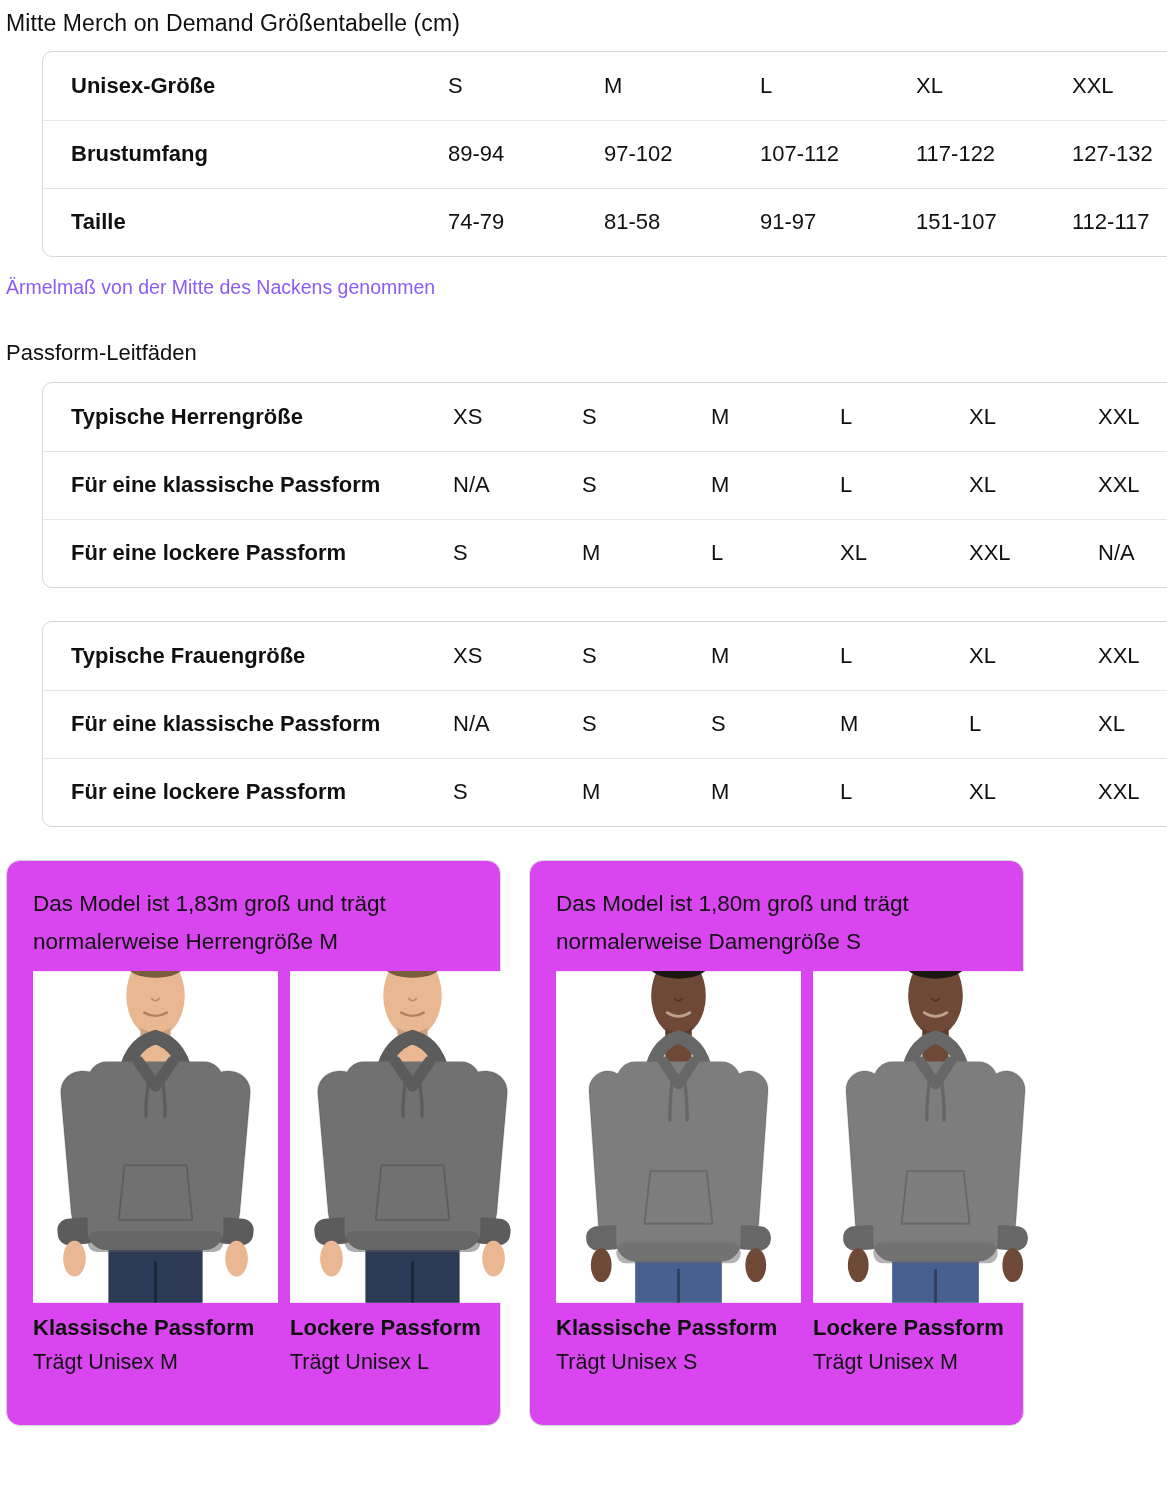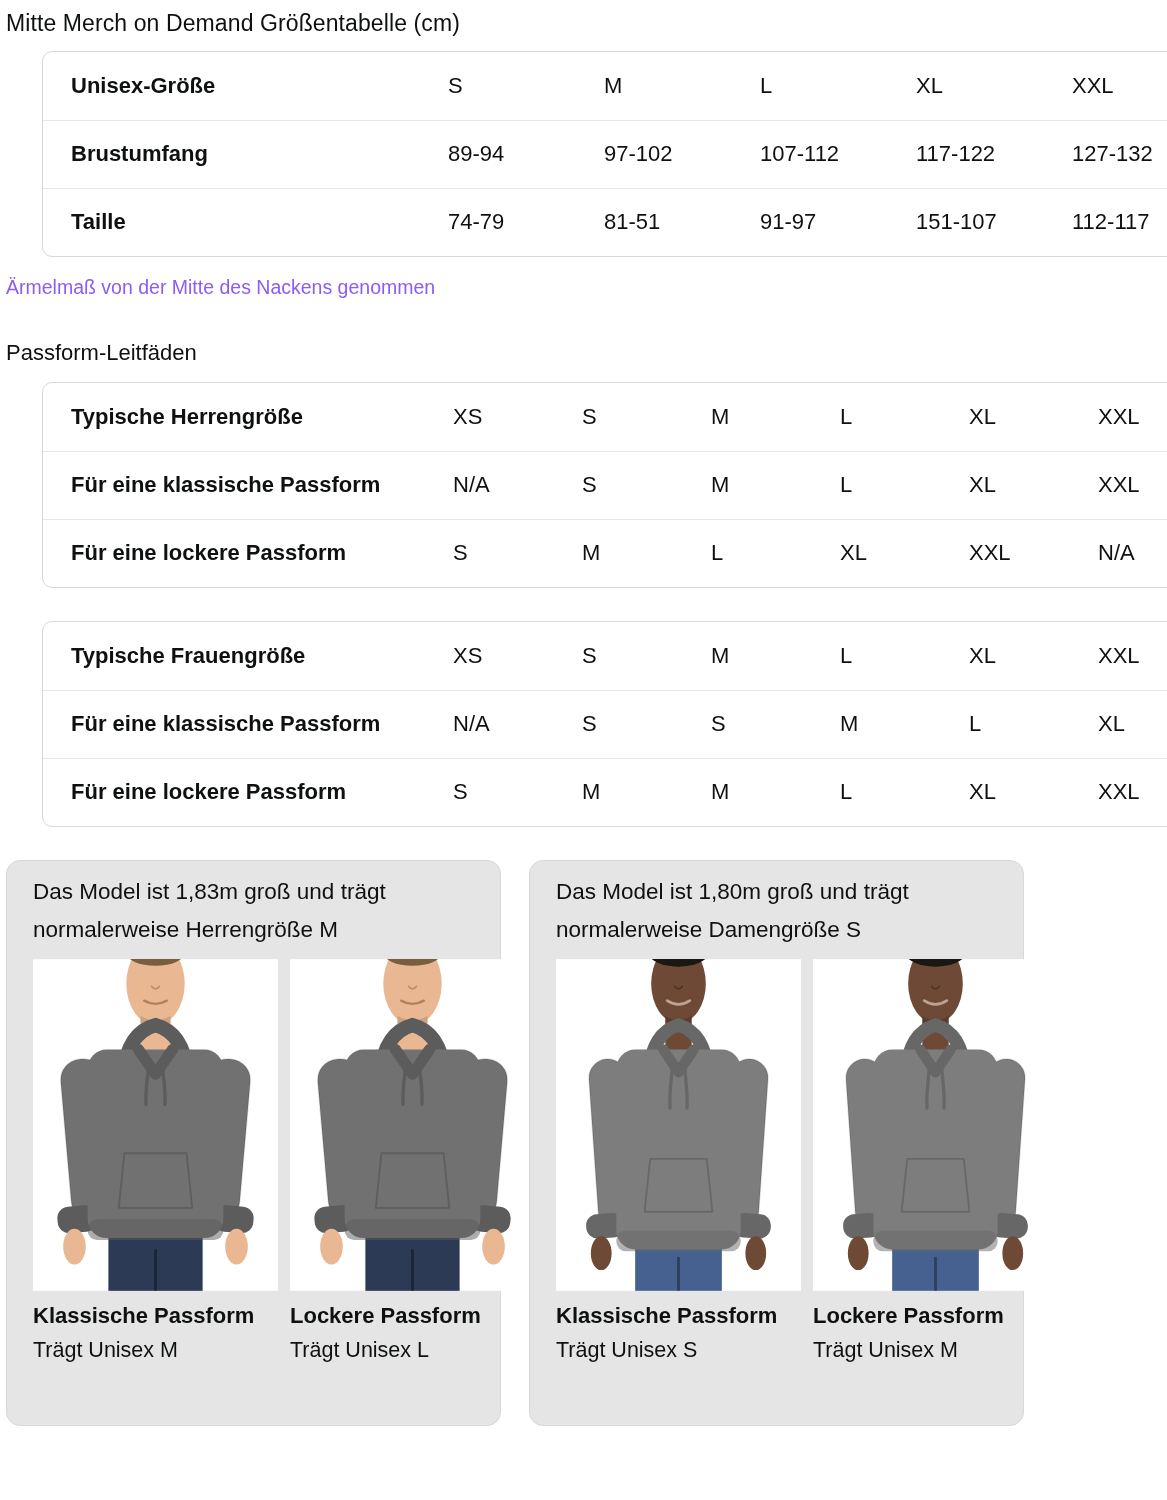--- a/index.html
+++ b/index.html
@@ -36,21 +36,21 @@
   .section-heading {
     font-size: 22px; font-weight: 400; color: #0F1111;
     margin: 41px 0 16px 0;
   }
   .gap-33 { height: 33px; }
 
   .cards-row { display: flex; gap: 28px; margin-top: 33px; }
   .model-card {
     width: 495px; min-height: 566px;
     border: 1px solid #d5d9d9; border-radius: 14px;
-    background: #e5e5e5; padding: 12px 26px 26px 26px;
+    background: #d946ef; padding: 24px 26px 26px 26px;
   }
   .model-desc {
     font-size: 22.5px; line-height: 38px; color: #0F1111;
     font-weight: 400; max-width: 470px;
   }
   .figures-row { display: flex; gap: 12px; margin-top: 10px; }
   .model-fig { flex: 1; }
   .model-img { width: 245px; height: 332px; display: block; margin: 0 auto; }
   .fit-label { font-size: 22px; font-weight: 700; margin-top: 12px; }
   .wears-label { font-size: 21.5px; font-weight: 400; margin-top: 9px; }
@@ -143,21 +143,21 @@
         <td class="row-label">Brustumfang</td>
         <td>89-94</td>
         <td>97-102</td>
         <td>107-112</td>
         <td>117-122</td>
         <td>127-132</td>
       </tr>
       <tr>
         <td class="row-label">Taille</td>
         <td>74-79</td>
-        <td>81-51</td>
+        <td>81-58</td>
         <td>91-97</td>
         <td>151-107</td>
         <td>112-117</td>
       </tr>
     </tbody>
   </table>
 </div>
 
 <p class="footnote">Ärmelmaß von der Mitte des Nackens genommen</p>
 

